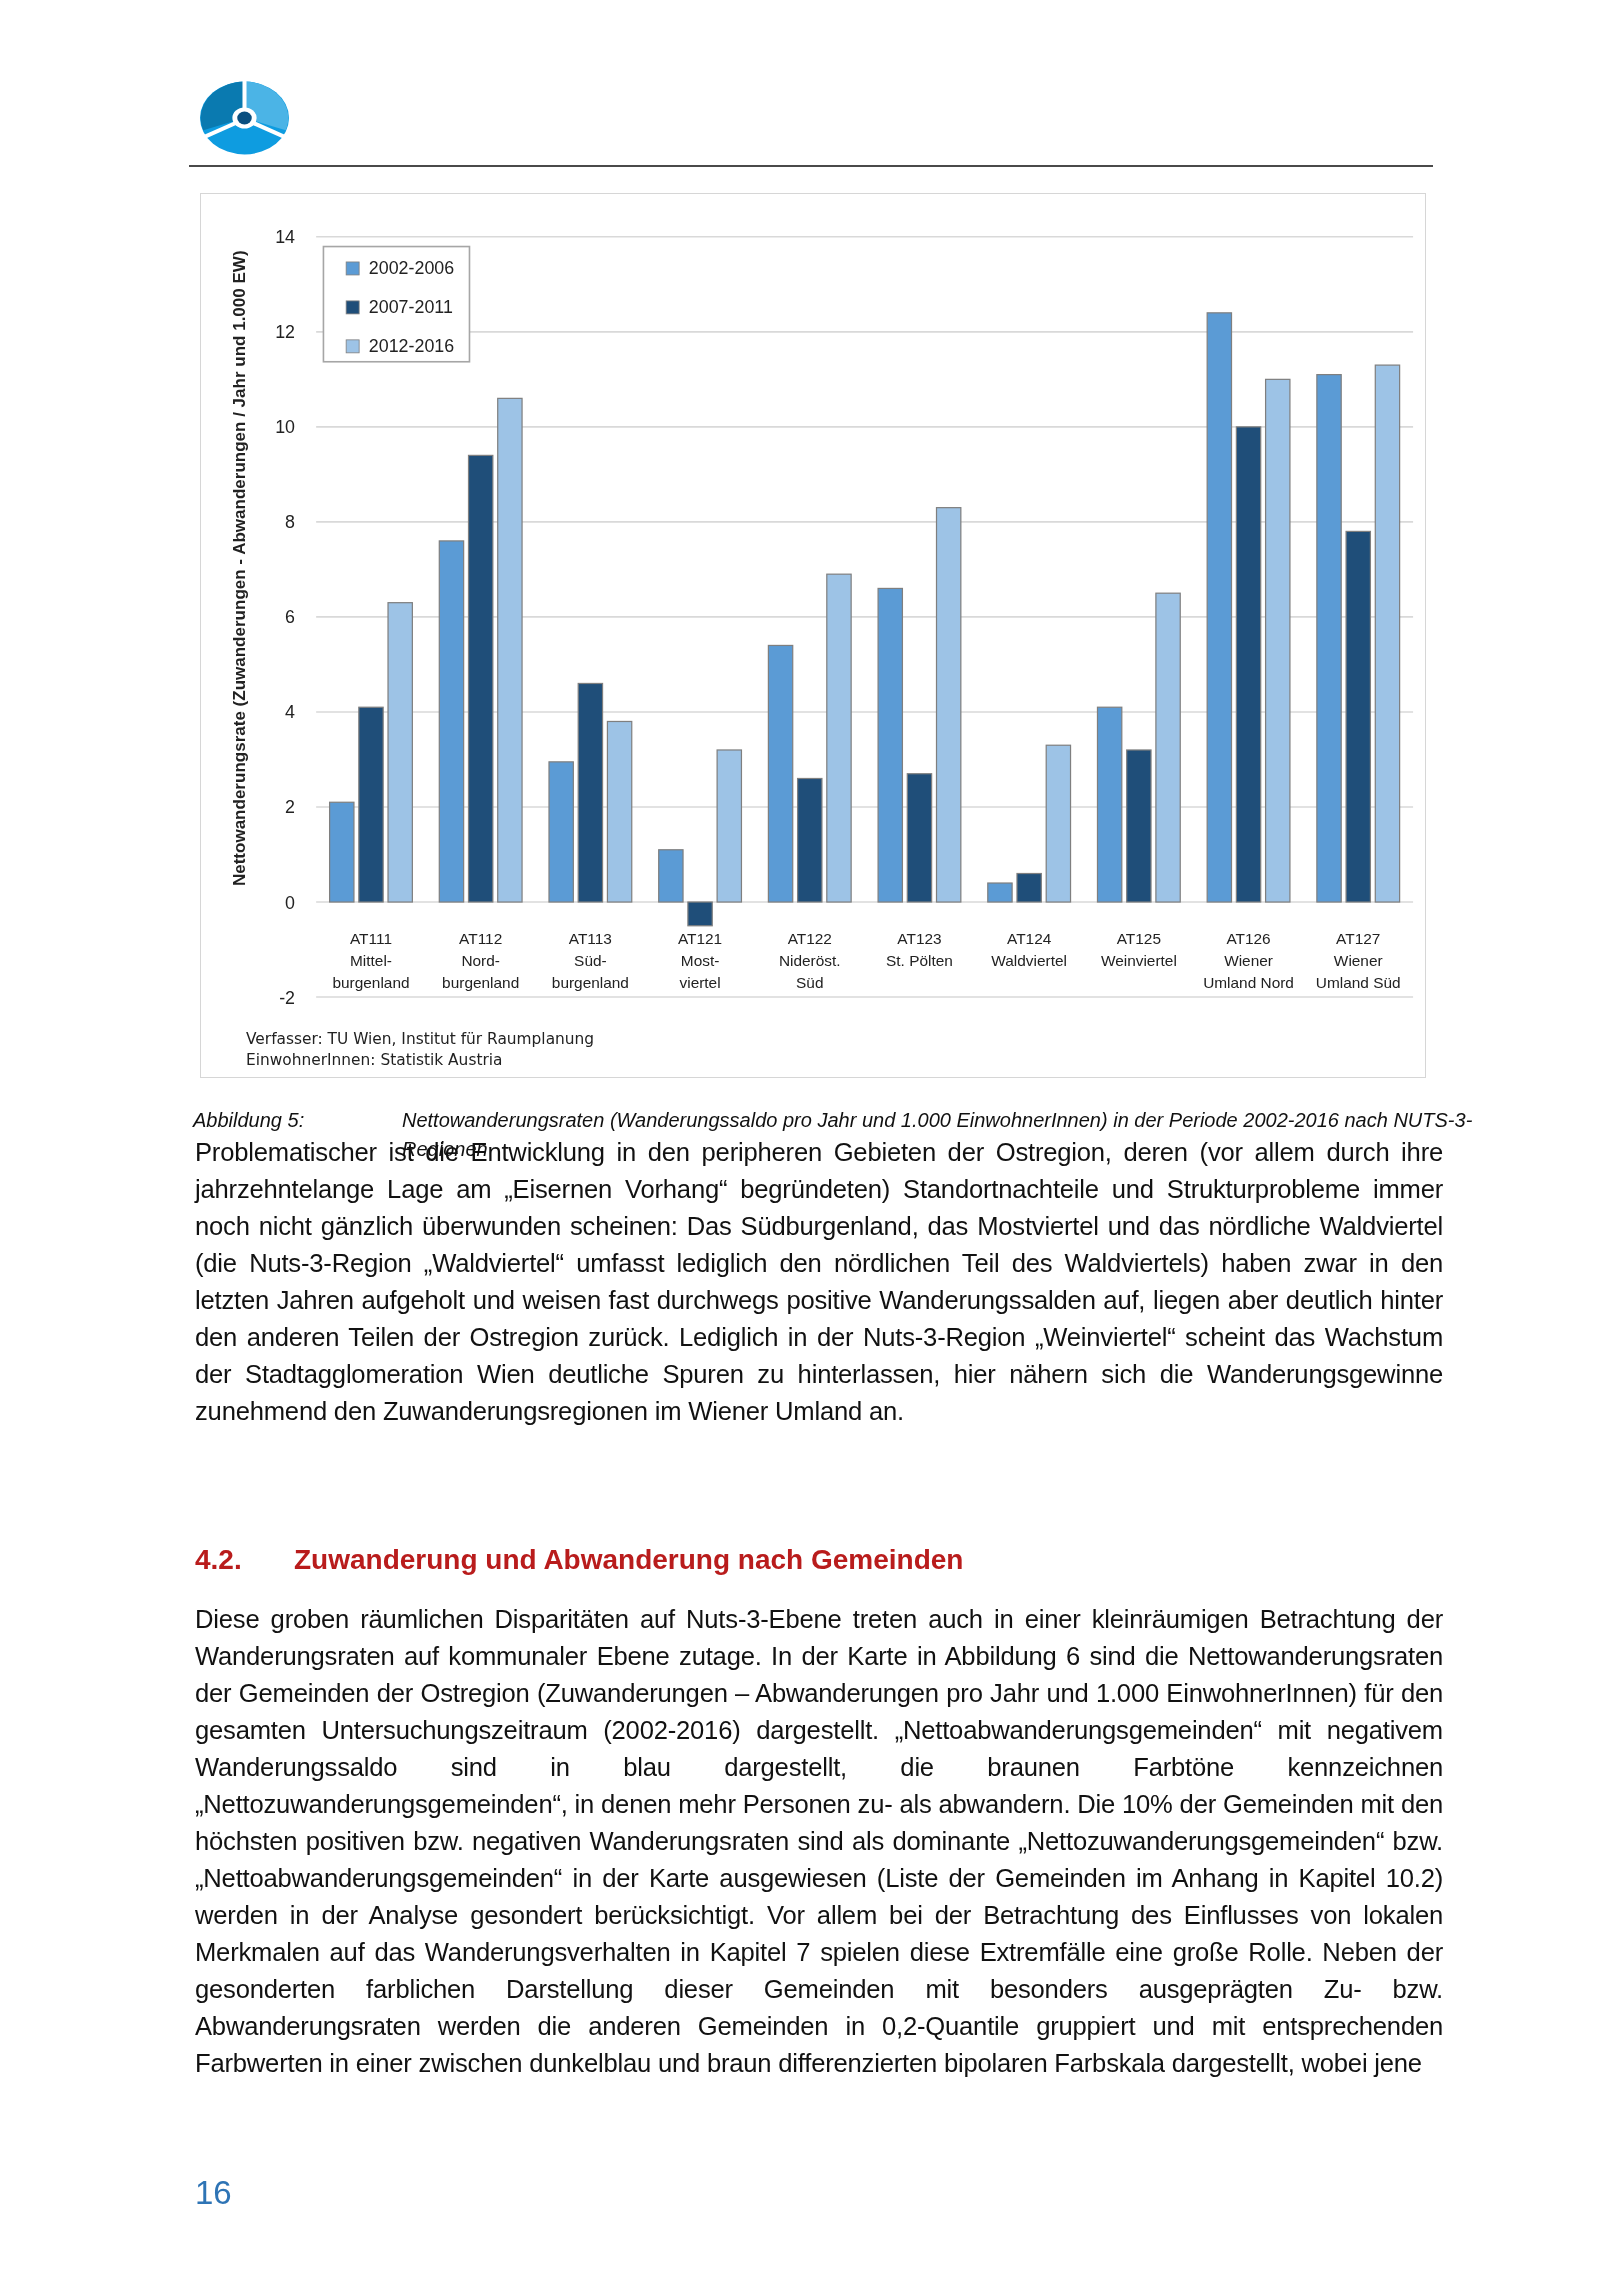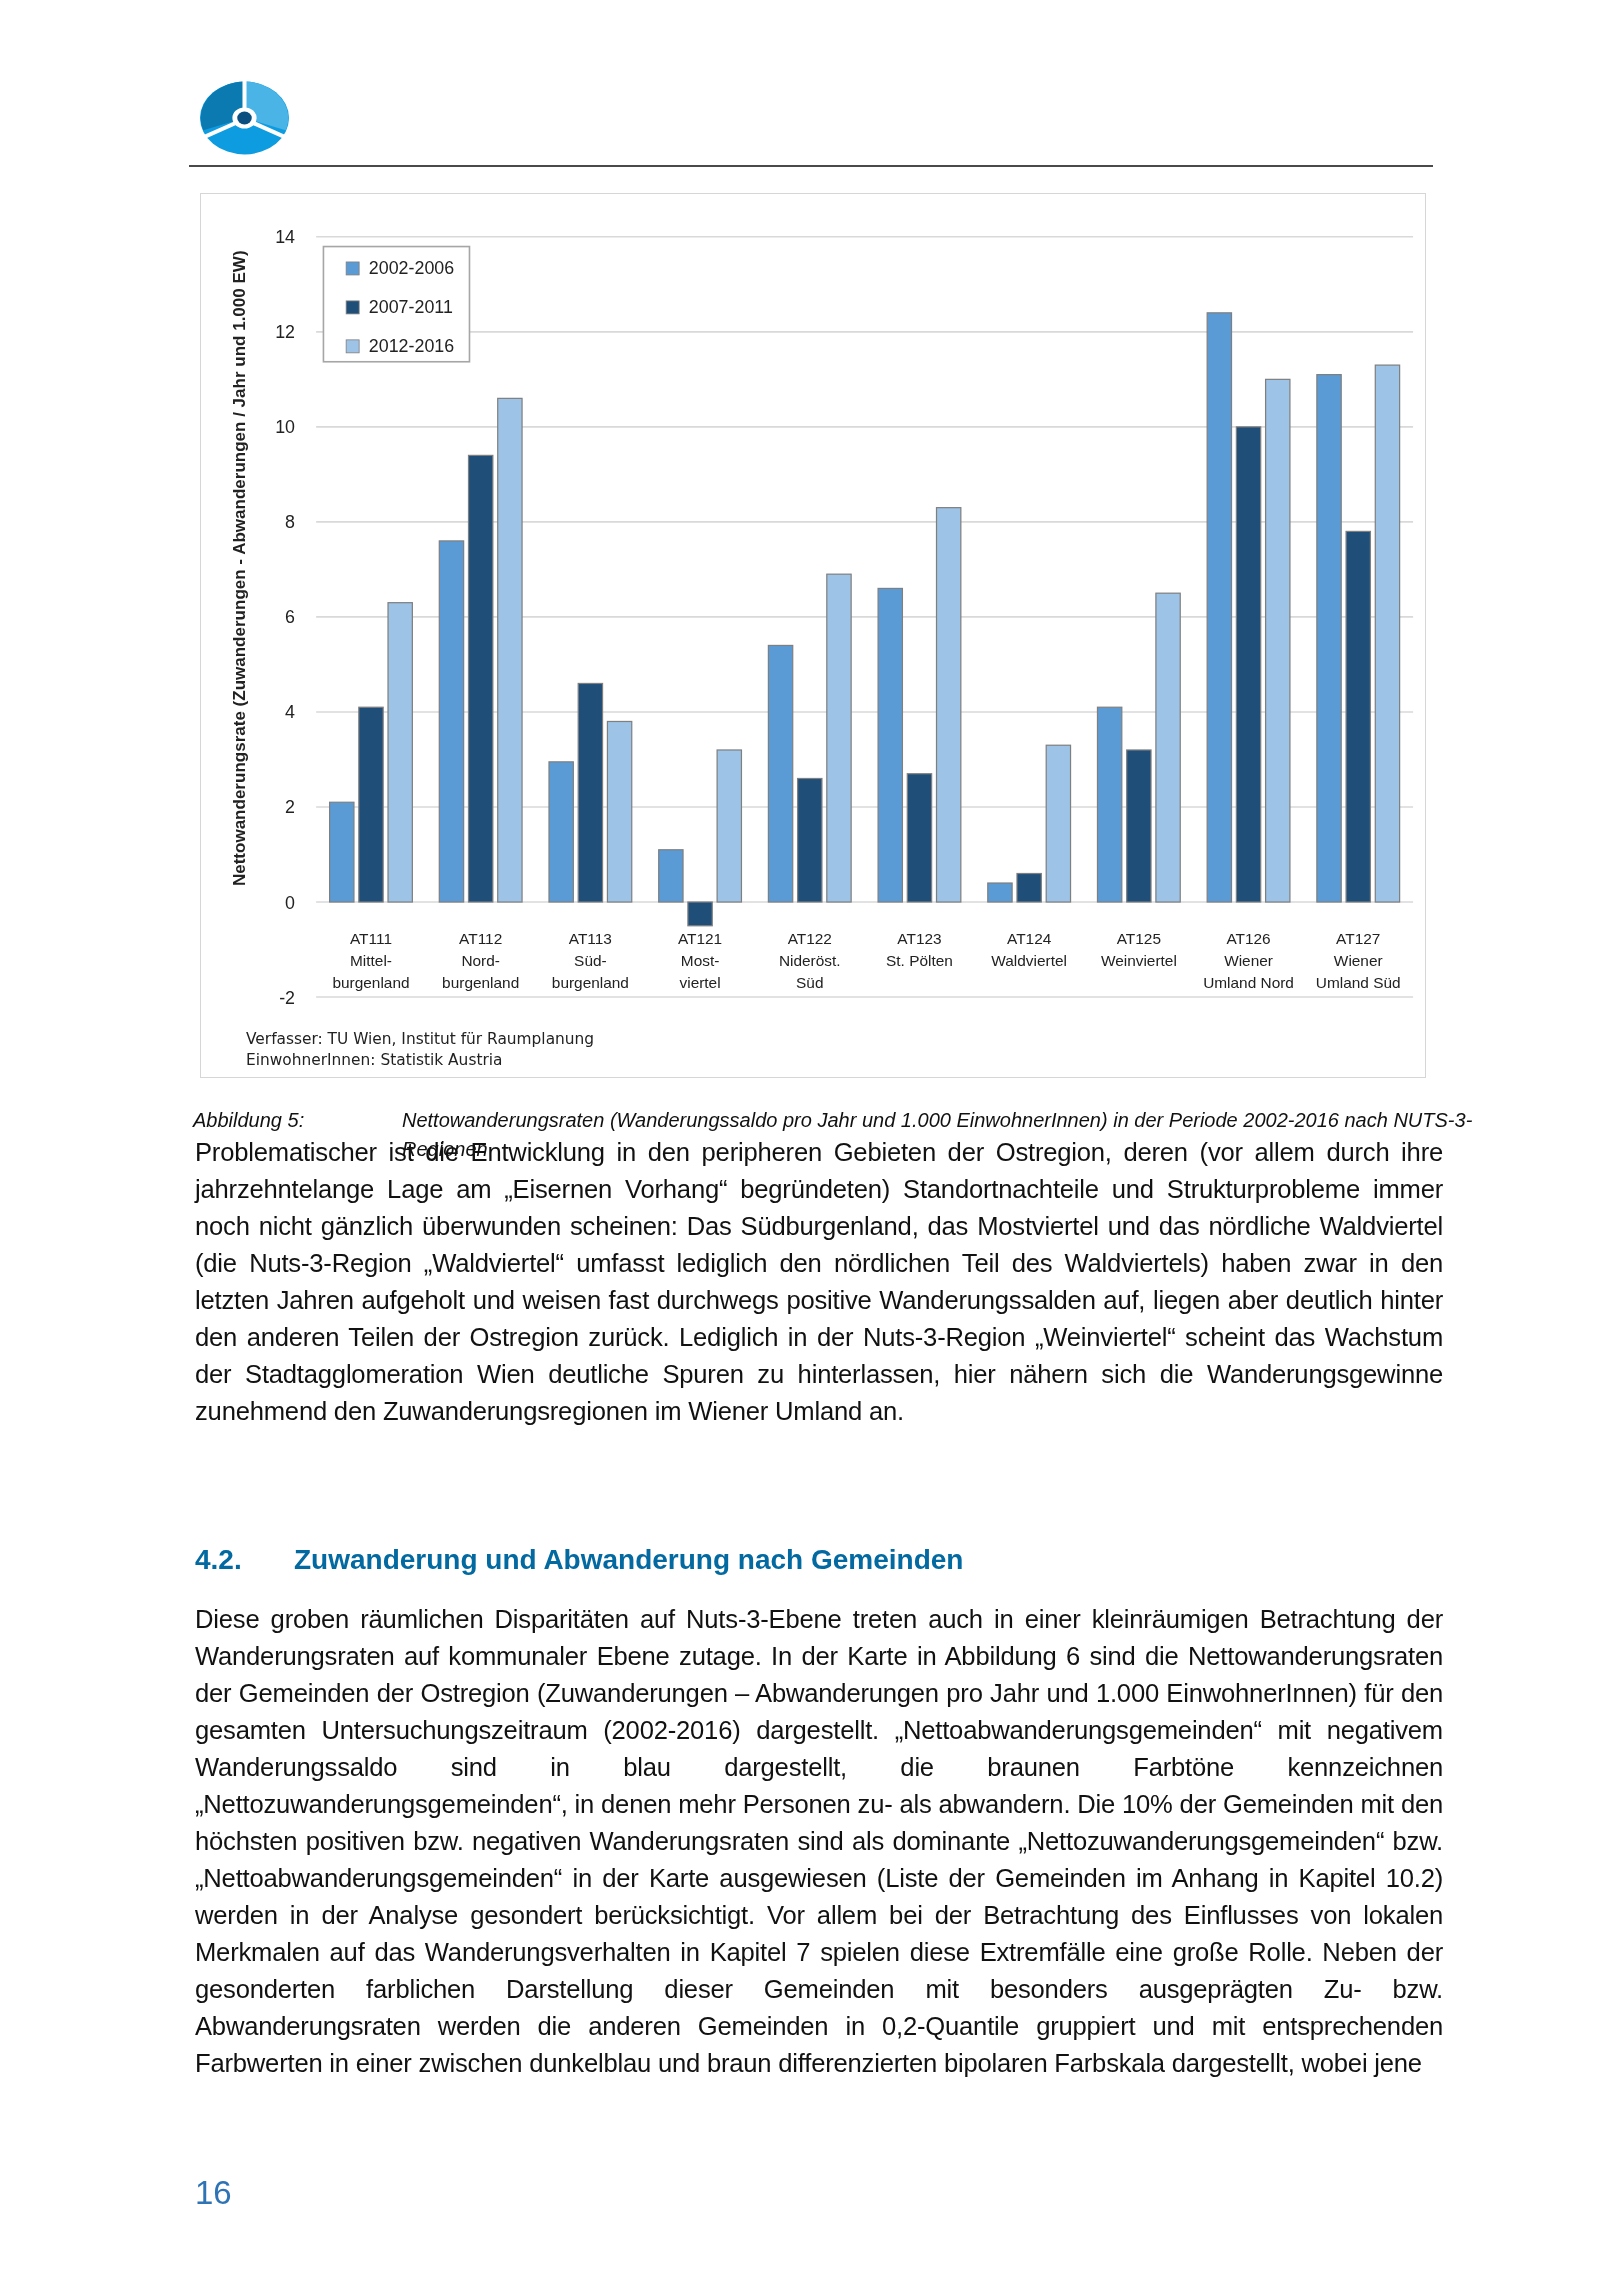--- a/index.html
+++ b/index.html
@@ -18,21 +18,21 @@
   .caption { position: absolute; left: 193px; top: 1106px; width: 1250px; font-size: 20px; line-height: 29px;
              font-style: italic; color: #111; font-family: "Liberation Sans", sans-serif; }
   .caption .label { position: absolute; left: 0; top: 0; }
   .caption .text { position: absolute; left: 161px; top: 0; width: 1096px; margin-left: 48px; }
 
   .para { position: absolute; left: 195px; width: 1248px; font-size: 25.6px; line-height: 37px;
           text-align: justify; color: #111; font-family: "Liberation Sans", sans-serif; letter-spacing: -0.2px; }
   .p1 { top: 1111px; margin-top: 23px; }
   .p2 { top: 1601px; }
 
-  .heading { position: absolute; left: 195px; top: 1544px; font-size: 28px; font-weight: bold; color: #0369a1;
+  .heading { position: absolute; left: 195px; top: 1544px; font-size: 28px; font-weight: bold; color: #b91c1c;
              font-family: "Liberation Sans", sans-serif; }
   .heading .num { display: inline-block; width: 99px; }
 
   .page-number { position: absolute; left: 195px; top: 2174px; font-size: 33px; color: #2e74b5;
                  font-family: "Liberation Sans", sans-serif; }
 </style>
 </head>
 <body>
 
 <svg class="logo" viewBox="0 0 114 94">

